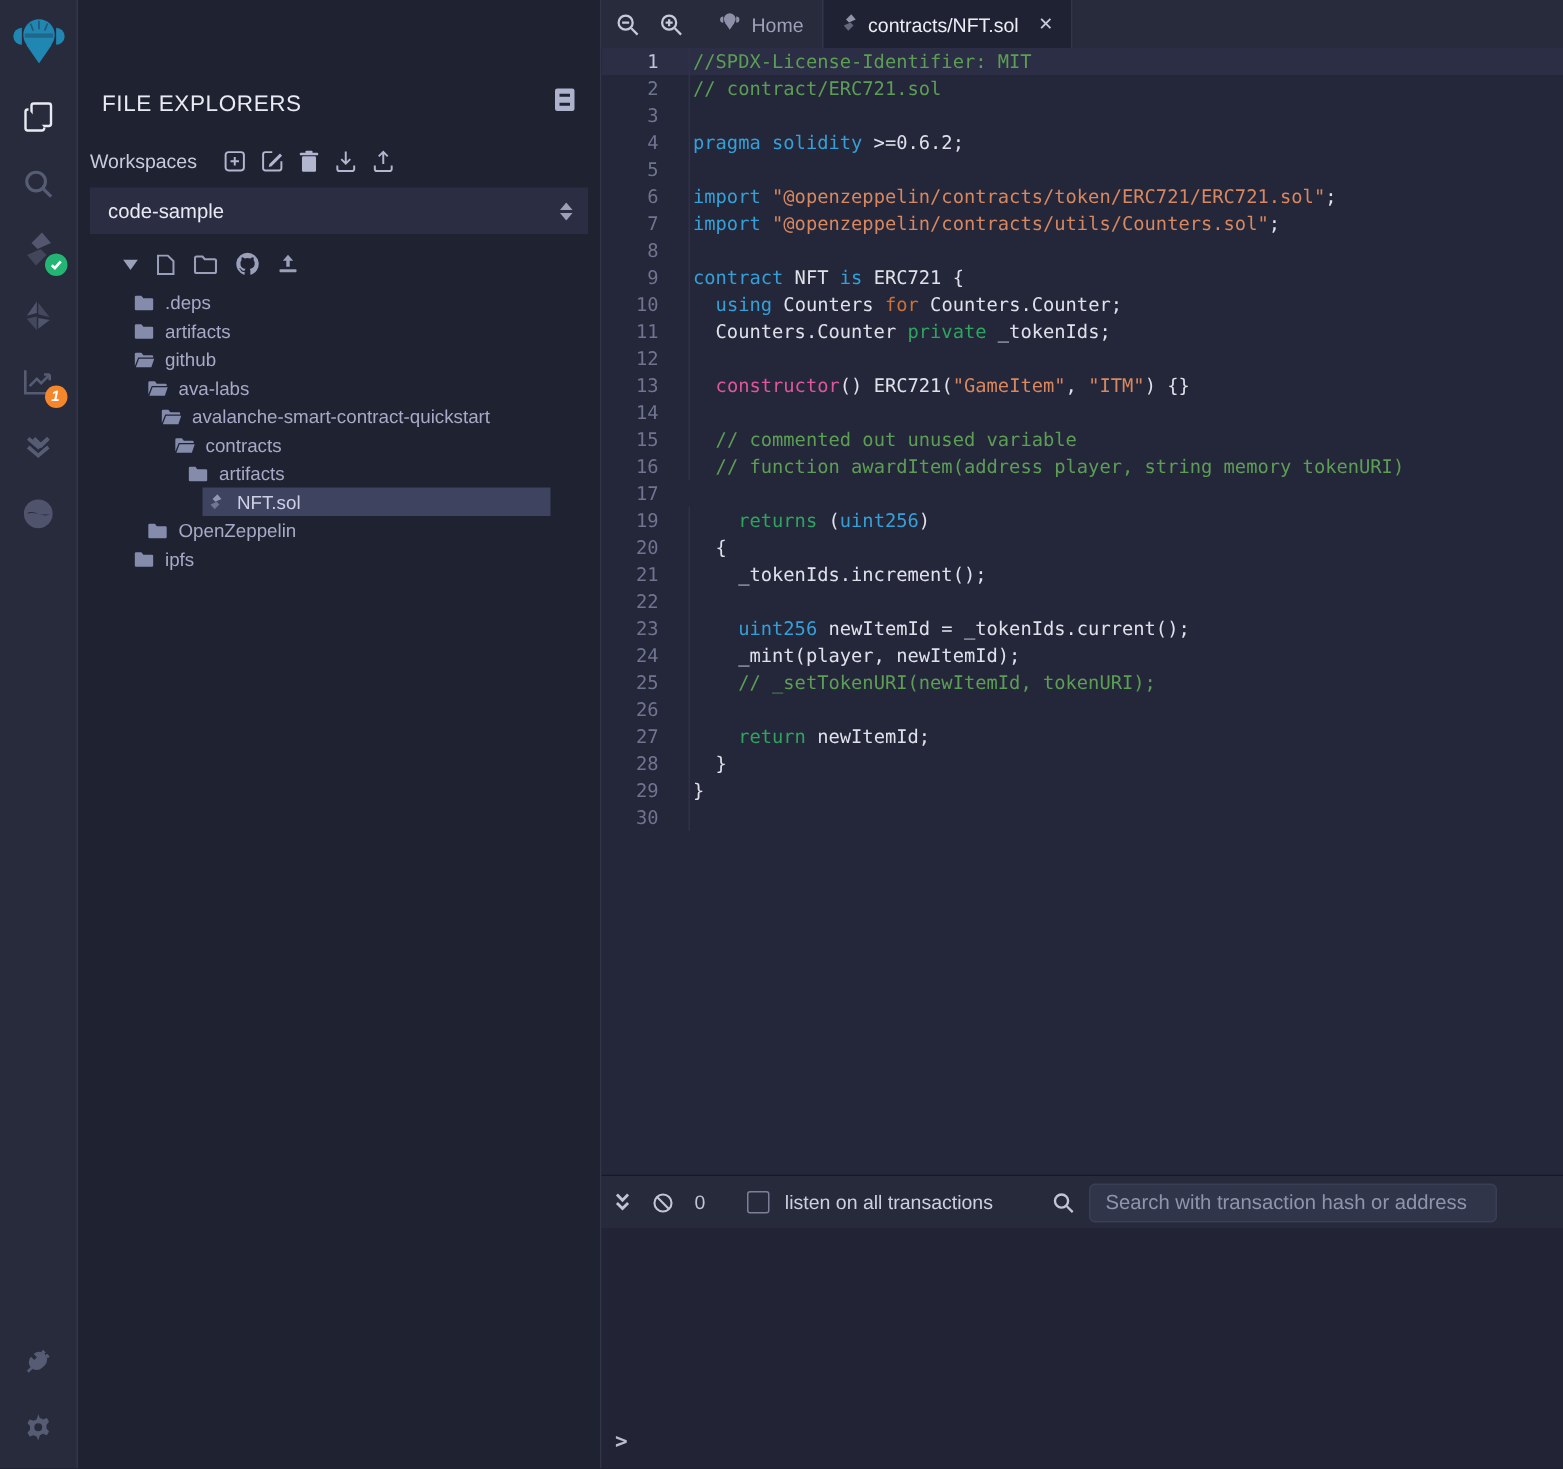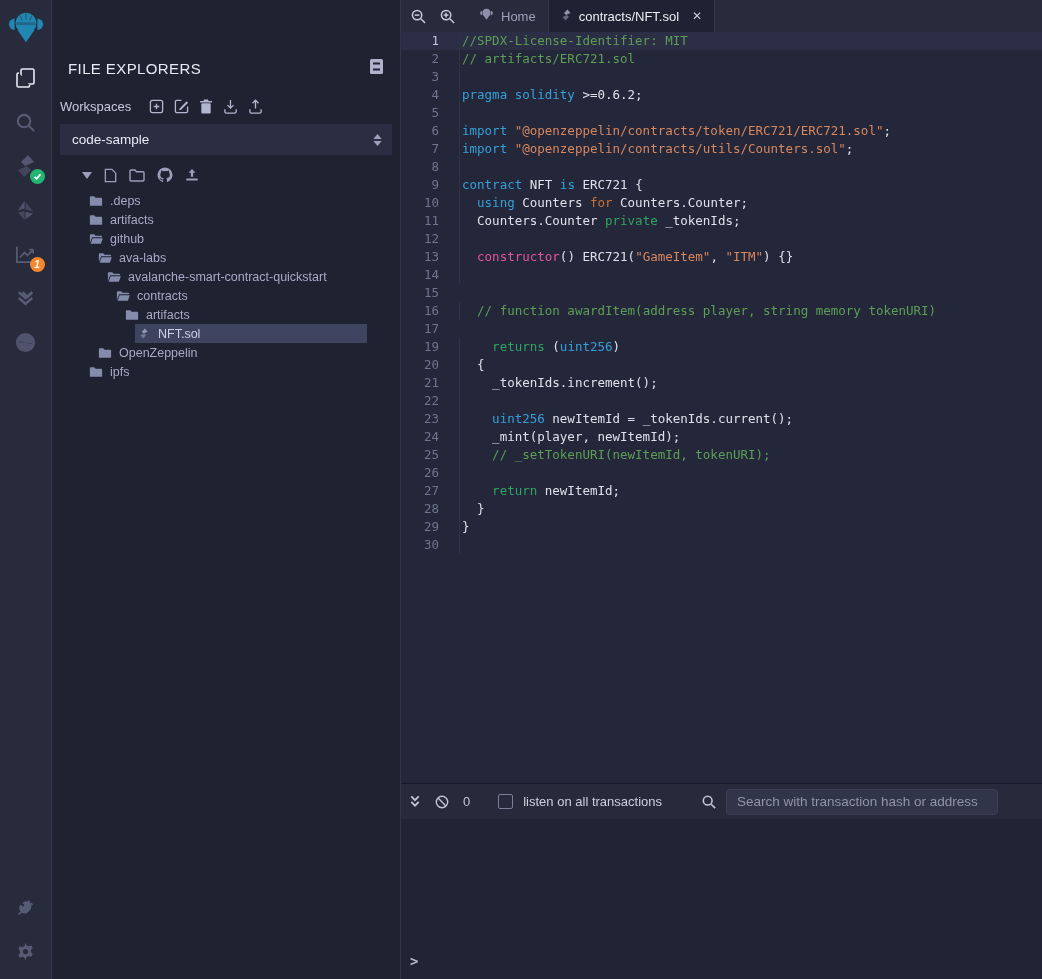--- a/index.html
+++ b/index.html
@@ -434,21 +434,21 @@
       </div>
     </div>
 
     <div class="editor">
         <div class="code-line hl">
           <span class="ln">1</span>
           <span class="lc"><span class="tk-c">//SPDX-License-Identifier: MIT</span></span>
         </div>
         <div class="code-line">
           <span class="ln">2</span>
-          <span class="lc"><span class="tk-c">// artifacts/ERC721.sol</span></span>
+          <span class="lc"><span class="tk-c">// contract/ERC721.sol</span></span>
         </div>
         <div class="code-line">
           <span class="ln">3</span>
           <span class="lc"></span>
         </div>
         <div class="code-line">
           <span class="ln">4</span>
           <span class="lc"><span class="tk-k">pragma solidity</span><span class="tk-w"> &gt;=0.6.2;</span></span>
         </div>
         <div class="code-line">
@@ -486,20 +486,21 @@
         <div class="code-line">
           <span class="ln">13</span>
           <span class="lc"><span class="tk-w">  </span><span class="tk-p">constructor</span><span class="tk-w">() ERC721(</span><span class="tk-s">"GameItem"</span><span class="tk-w">, </span><span class="tk-s">"ITM"</span><span class="tk-w">) {}</span></span>
         </div>
         <div class="code-line">
           <span class="ln">14</span>
           <span class="lc"></span>
         </div>
         <div class="code-line">
           <span class="ln">15</span>
+          <span class="lc"><span class="tk-w">  </span><span class="tk-c">// commented out unused variable</span></span>
         </div>
         <div class="code-line">
           <span class="ln">16</span>
           <span class="lc"><span class="tk-w">  </span><span class="tk-c">// function awardItem(address player, string memory tokenURI)</span></span>
         </div>
         <div class="code-line">
           <span class="ln">17</span>
         </div>
         <div class="code-line">
           <span class="ln">19</span>

